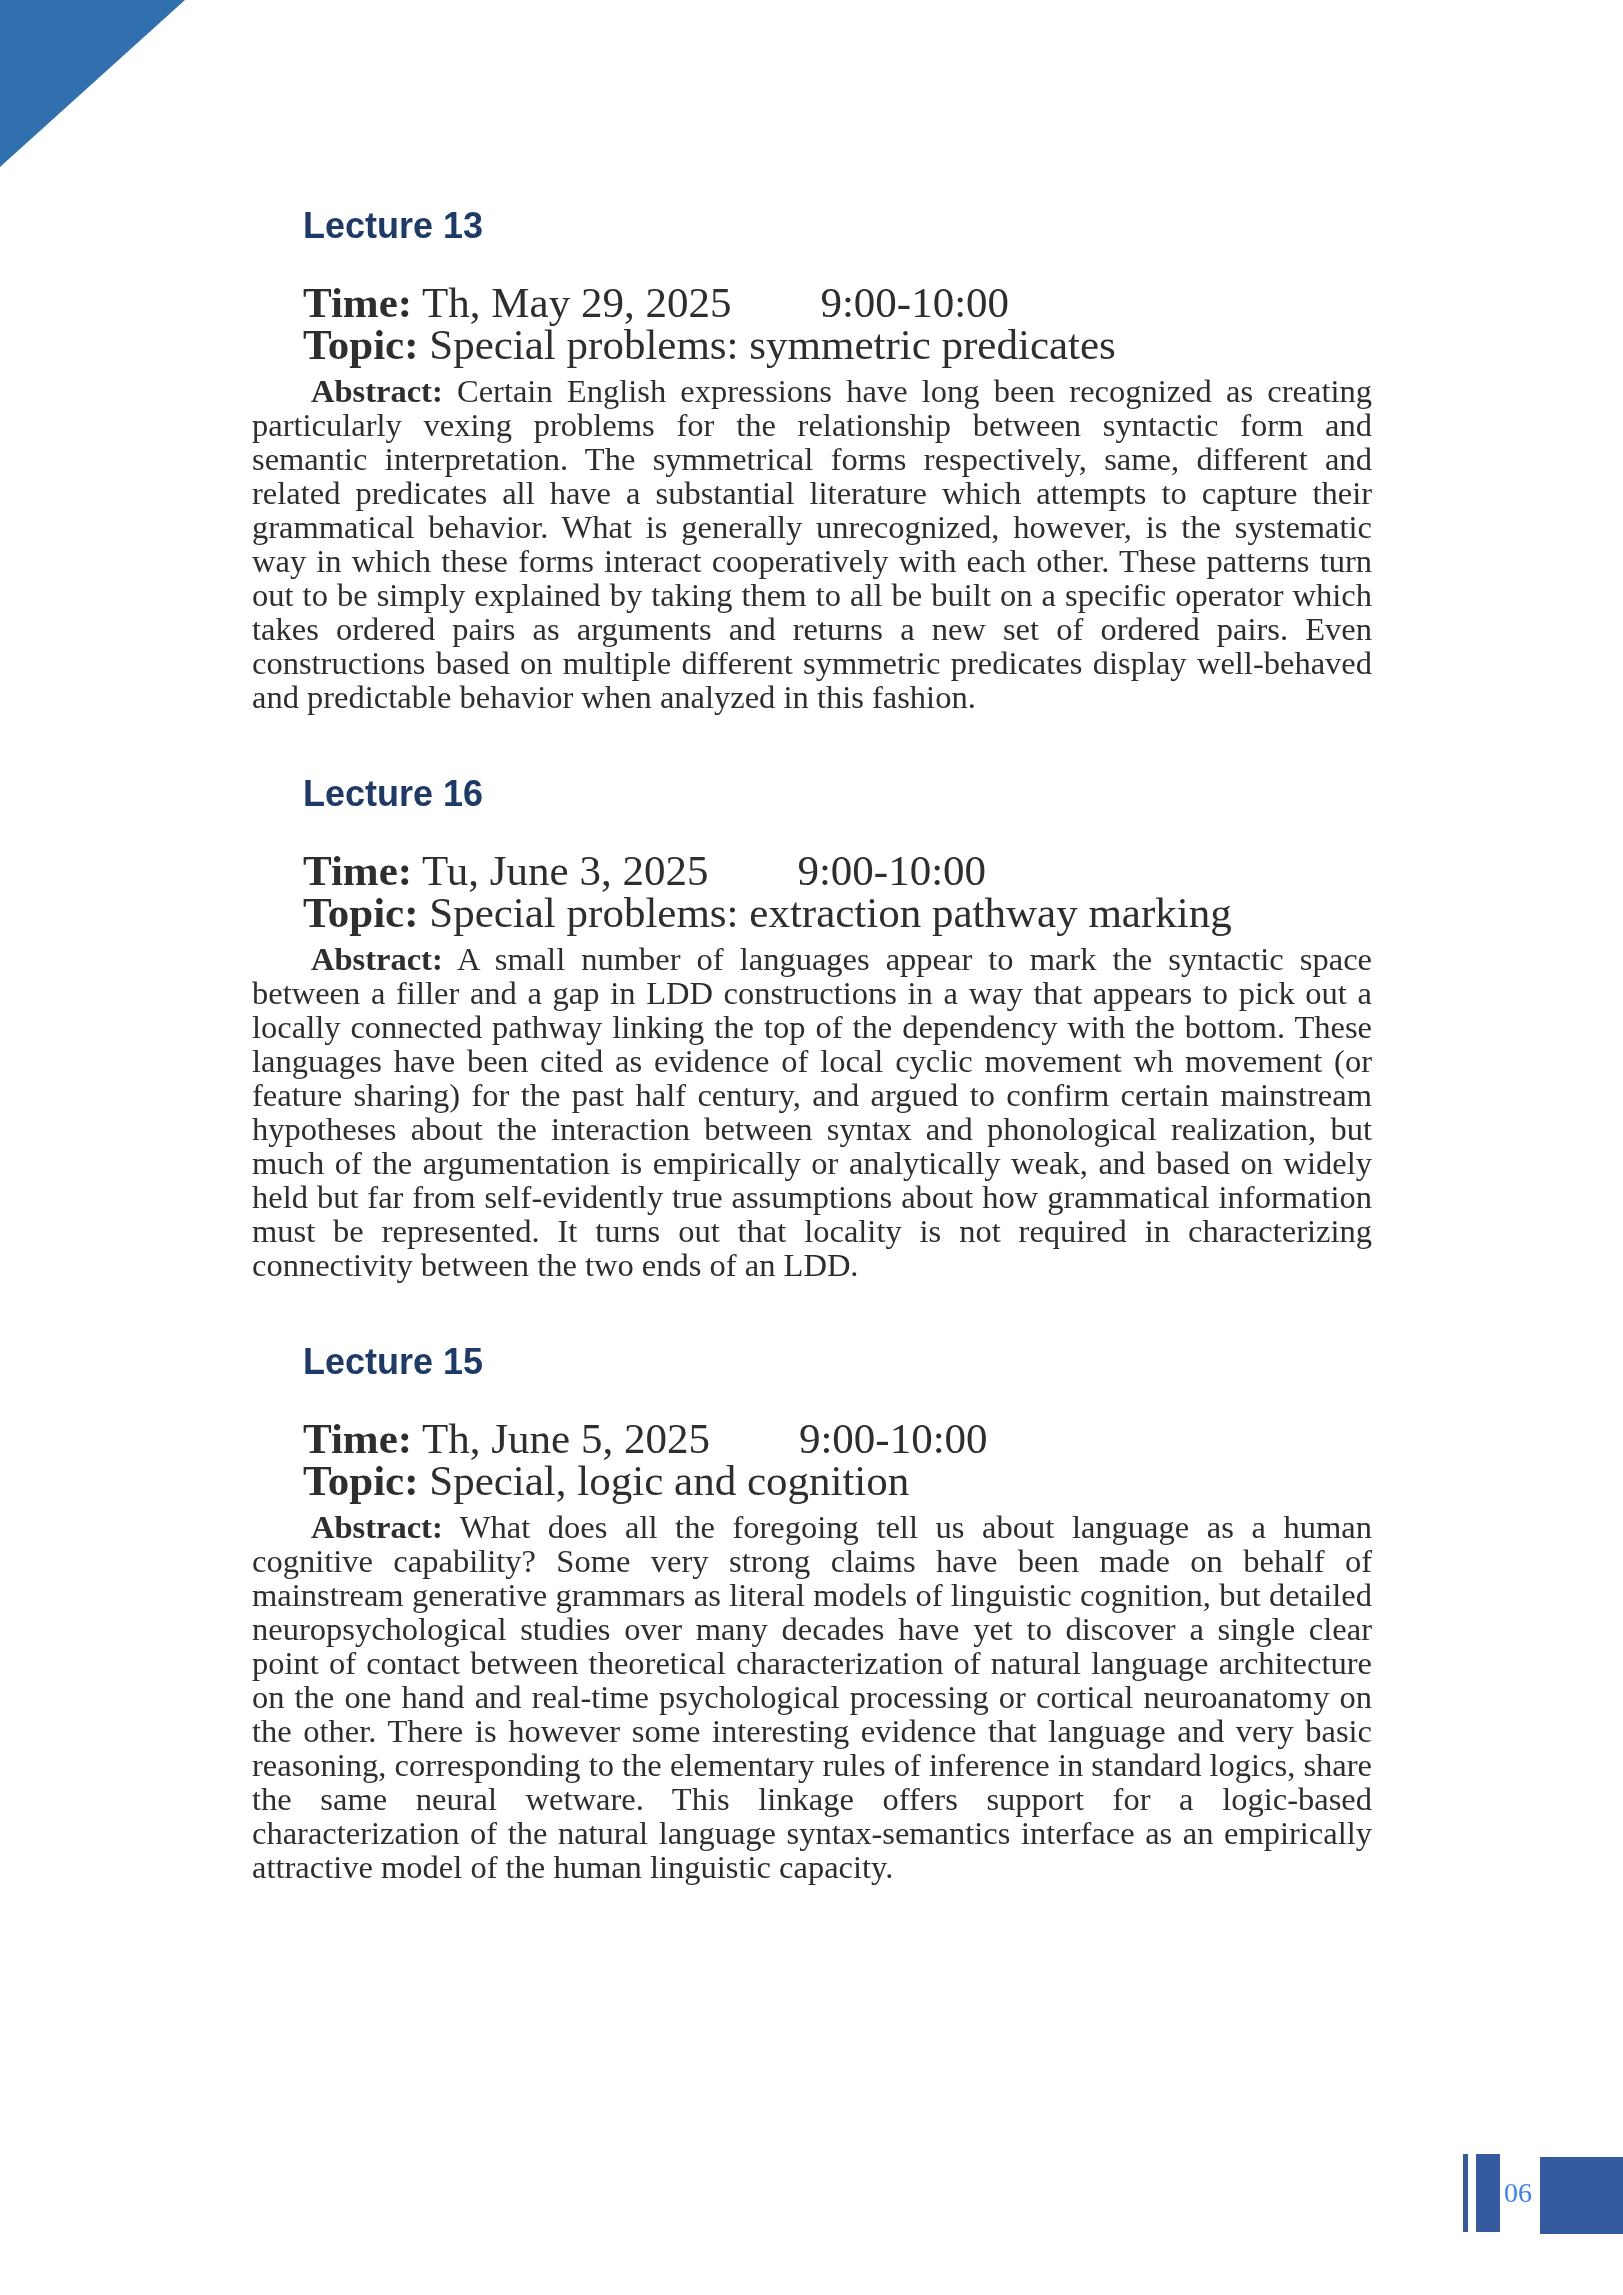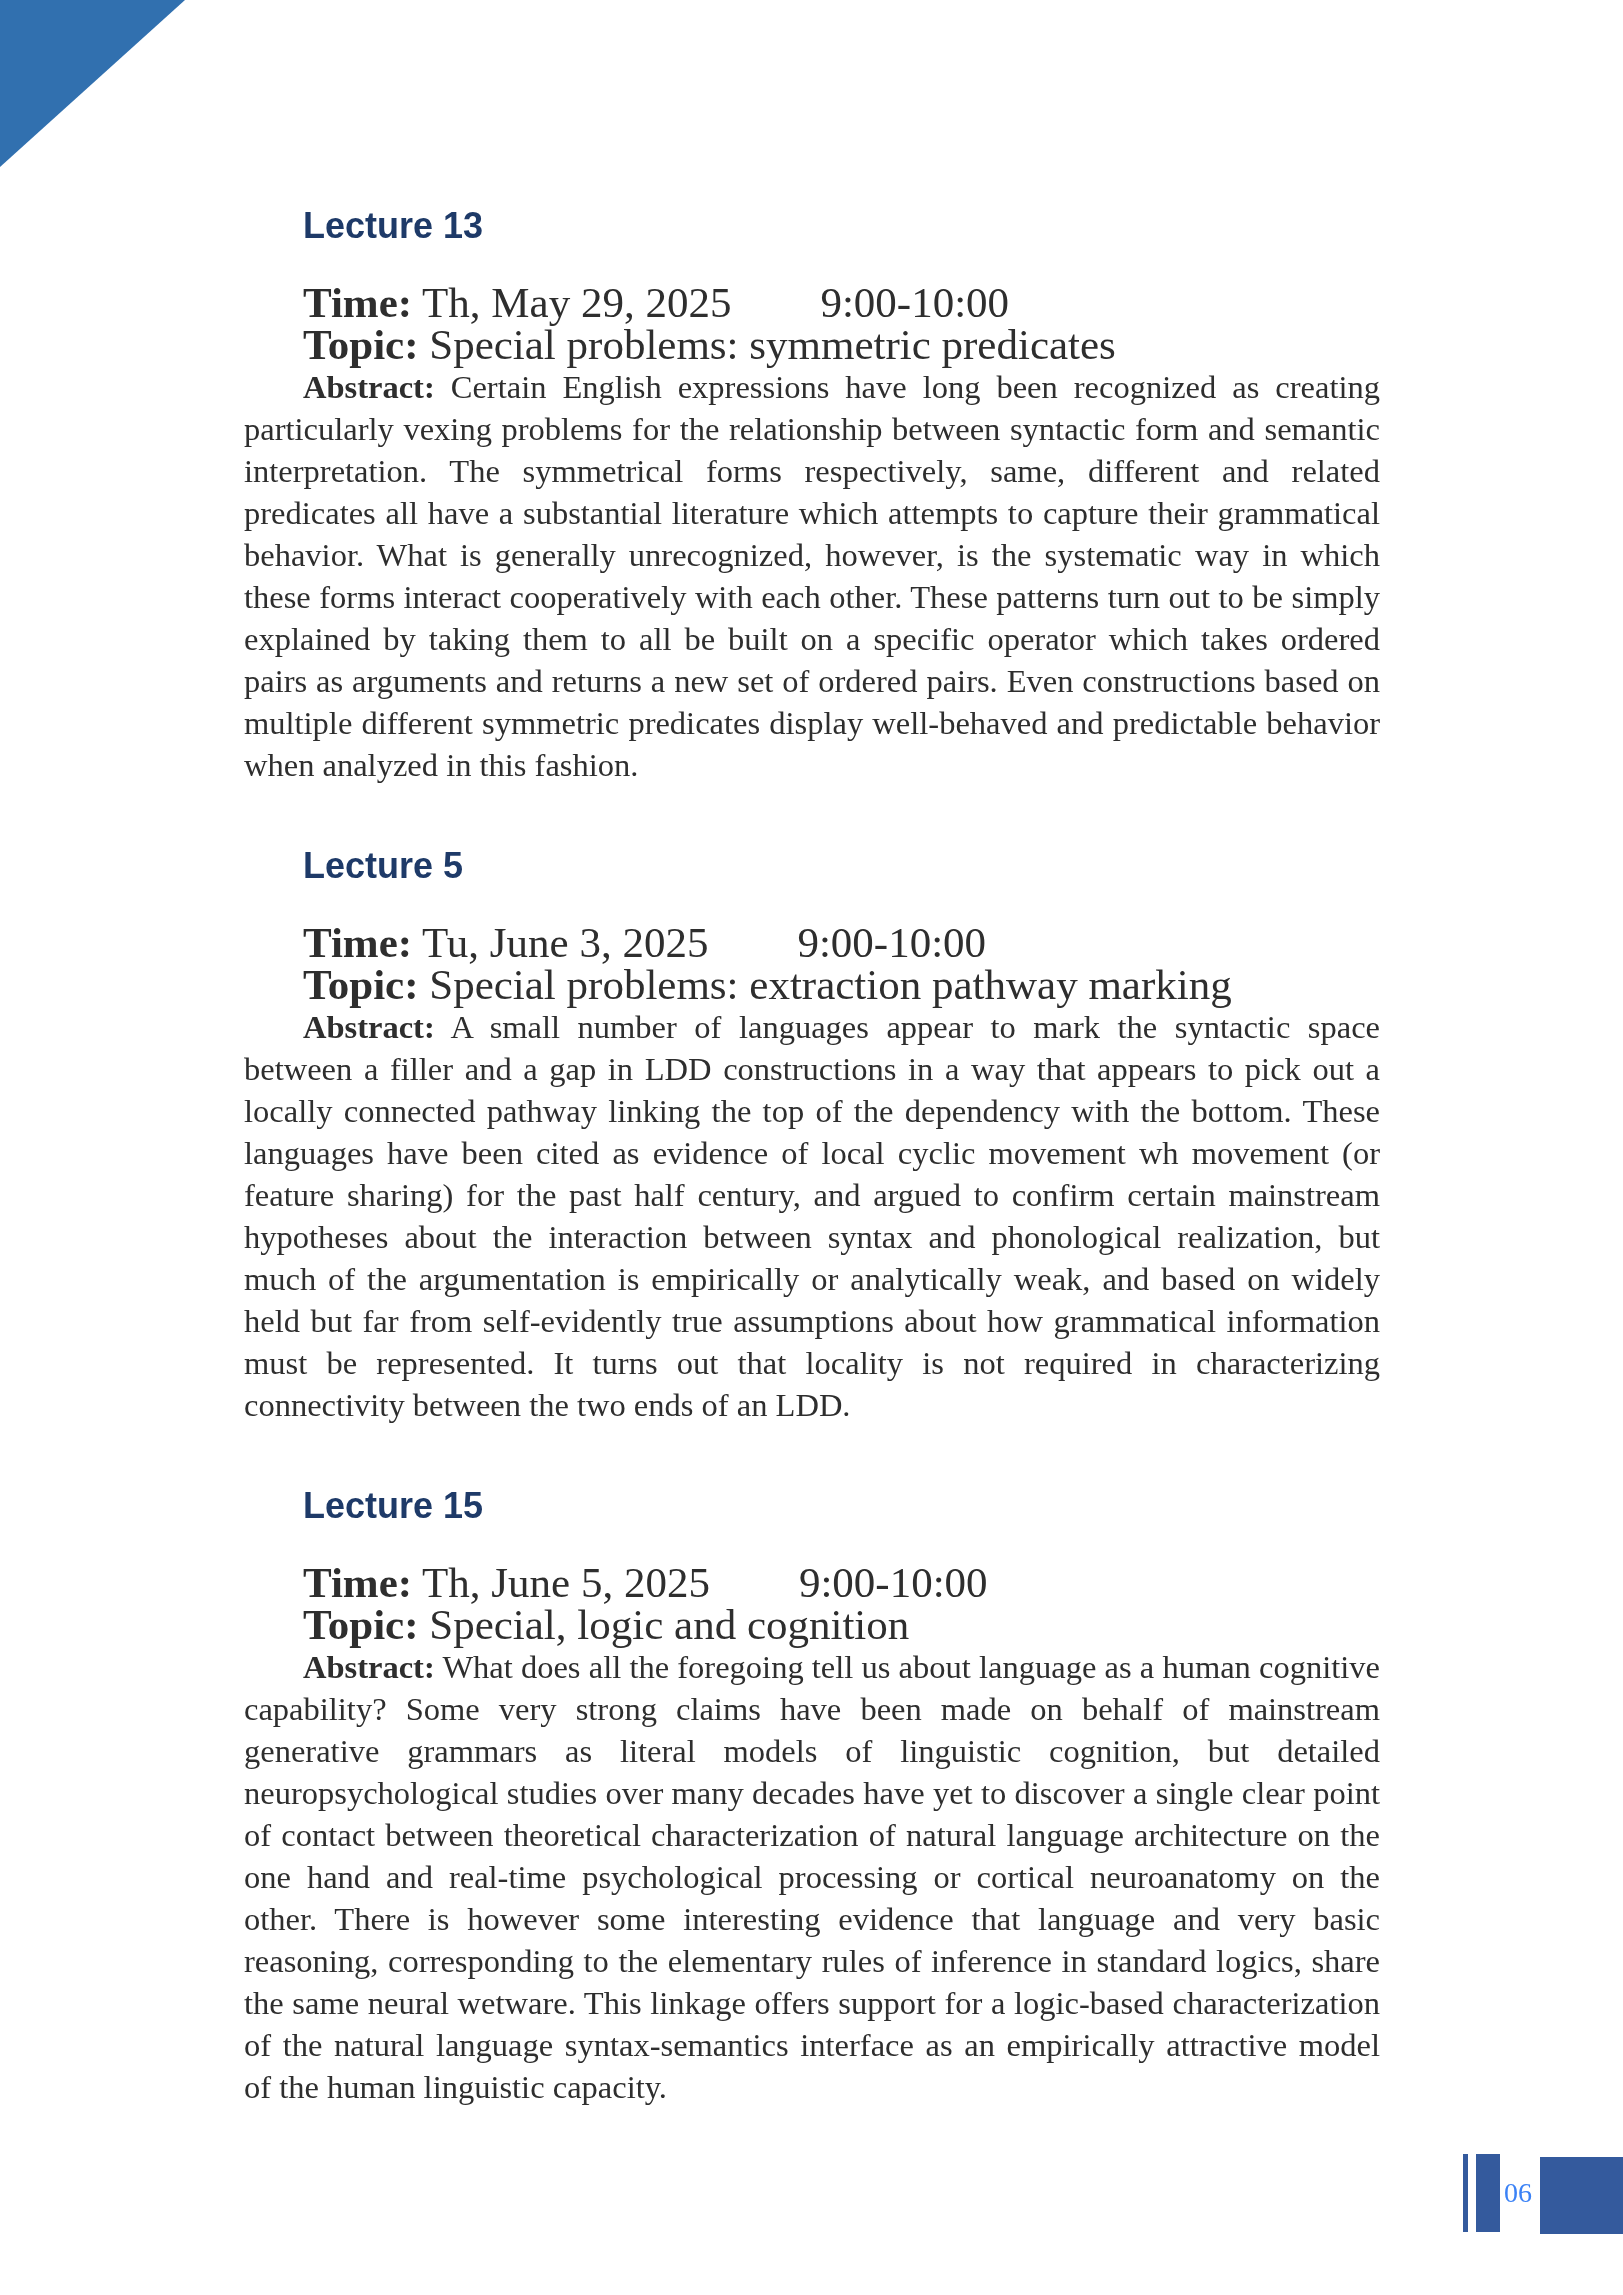--- a/index.html
+++ b/index.html
@@ -46,25 +46,25 @@
 
   p.meta {
     margin: 0;
     text-indent: 59px;
     font-size: 43px;
     line-height: 42px;
     color: var(--body-color, #2e2e2e);
   }
 
   p.abstract {
-    margin: 0;
+    margin: 8px;
     text-indent: 59px;
     text-align: justify;
     font-size: 32.5px;
-    line-height: 42px;
+    line-height: 34px;
     color: var(--body-color, #2e2e2e);
   }
 
   .label { font-weight: 700; }
   .hours { display: inline-block; margin-left: 30px; }
 
   
   .footer-bar-thin {
     position: absolute;
     left: 1463px; top: 2154px;
@@ -104,21 +104,21 @@
   <div class="content">
 
     <section class="lecture first">
       <h2 class="lecture-title">Lecture 13</h2>
       <p class="meta"><span class="label">Time:</span> <span>Th, May 29, 2025</span><span class="hours">9:00-10:00</span></p>
       <p class="meta"><span class="label">Topic:</span> <span>Special problems: symmetric predicates</span></p>
       <p class="abstract"><span class="label">Abstract:</span> <span>Certain English expressions have long been recognized as creating particularly vexing problems for the relationship between syntactic form and semantic interpretation. The symmetrical forms respectively, same, different and related predicates all have a substantial literature which attempts to capture their grammatical behavior. What is generally unrecognized, however, is the systematic way in which these forms interact cooperatively with each other. These patterns turn out to be simply explained by taking them to all be built on a specific operator which takes ordered pairs as arguments and returns a new set of ordered pairs. Even constructions based on multiple different symmetric predicates display well-behaved and predictable behavior when analyzed in this fashion.</span></p>
     </section>
 
     <section class="lecture">
-      <h2 class="lecture-title">Lecture 5</h2>
+      <h2 class="lecture-title">Lecture 16</h2>
       <p class="meta"><span class="label">Time:</span> <span>Tu, June 3, 2025</span><span class="hours">9:00-10:00</span></p>
       <p class="meta"><span class="label">Topic:</span> <span>Special problems: extraction pathway marking</span></p>
       <p class="abstract"><span class="label">Abstract:</span> <span>A small number of languages appear to mark the syntactic space between a filler and a gap in LDD constructions in a way that appears to pick out a locally connected pathway linking the top of the dependency with the bottom. These languages have been cited as evidence of local cyclic movement wh movement (or feature sharing) for the past half century, and argued to confirm certain mainstream hypotheses about the interaction between syntax and phonological realization, but much of the argumentation is empirically or analytically weak, and based on widely held but far from self-evidently true assumptions about how grammatical information must be represented. It turns out that locality is not required in characterizing connectivity between the two ends of an LDD.</span></p>
     </section>
 
     <section class="lecture">
       <h2 class="lecture-title">Lecture 15</h2>
       <p class="meta"><span class="label">Time:</span> <span>Th, June 5, 2025</span><span class="hours">9:00-10:00</span></p>
       <p class="meta"><span class="label">Topic:</span> <span>Special, logic and cognition</span></p>
       <p class="abstract"><span class="label">Abstract:</span> <span>What does all the foregoing tell us about language as a human cognitive capability? Some very strong claims have been made on behalf of mainstream generative grammars as literal models of linguistic cognition, but detailed neuropsychological studies over many decades have yet to discover a single clear point of contact between theoretical characterization of natural language architecture on the one hand and real-time psychological processing or cortical neuroanatomy on the other. There is however some interesting evidence that language and very basic reasoning, corresponding to the elementary rules of inference in standard logics, share the same neural wetware. This linkage offers support for a logic-based characterization of the natural language syntax-semantics interface as an empirically attractive model of the human linguistic capacity.</span></p>

